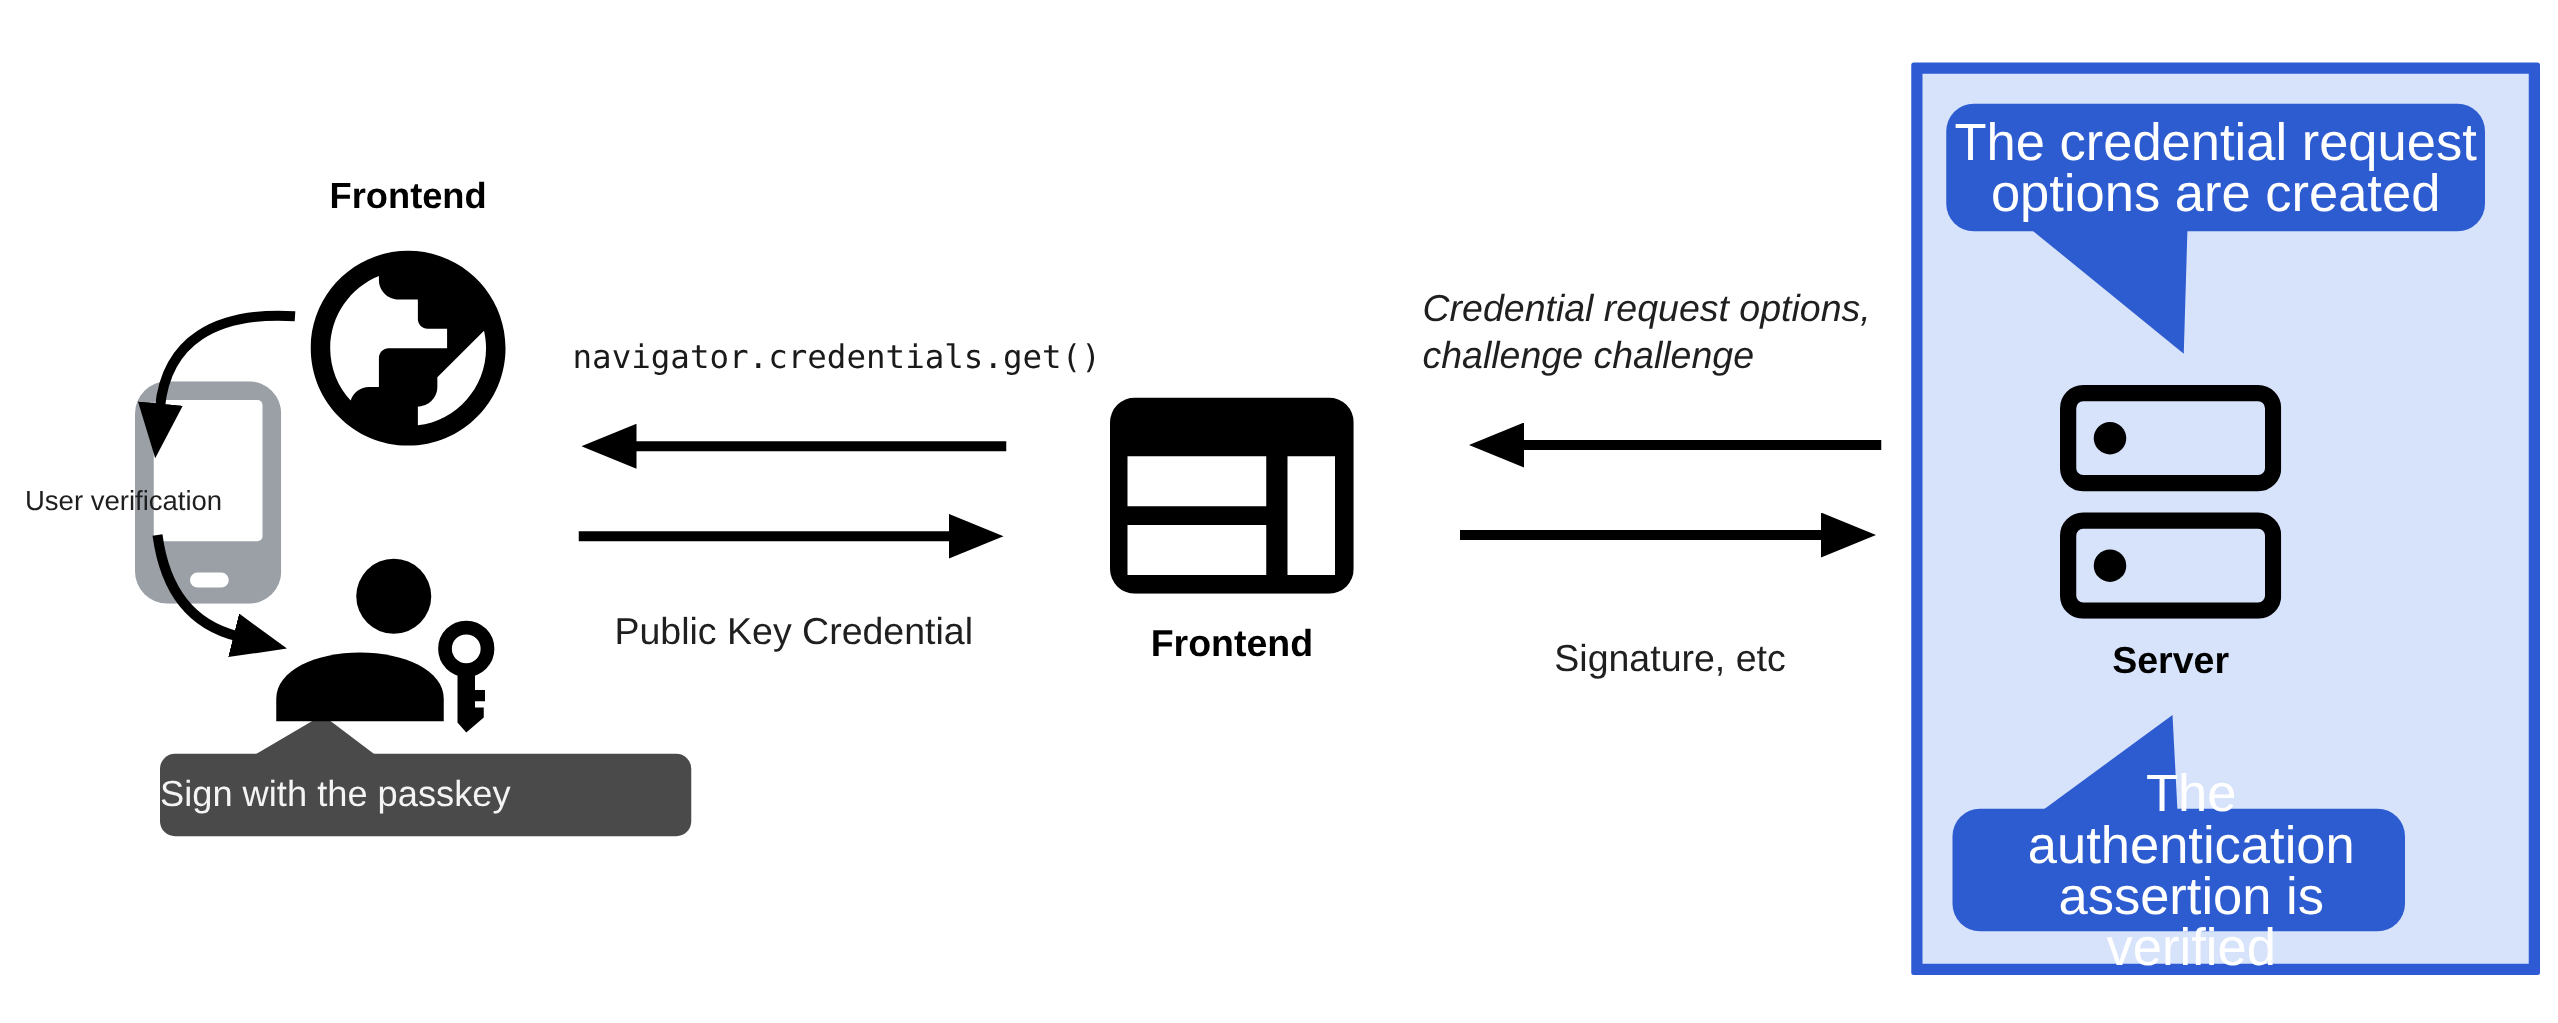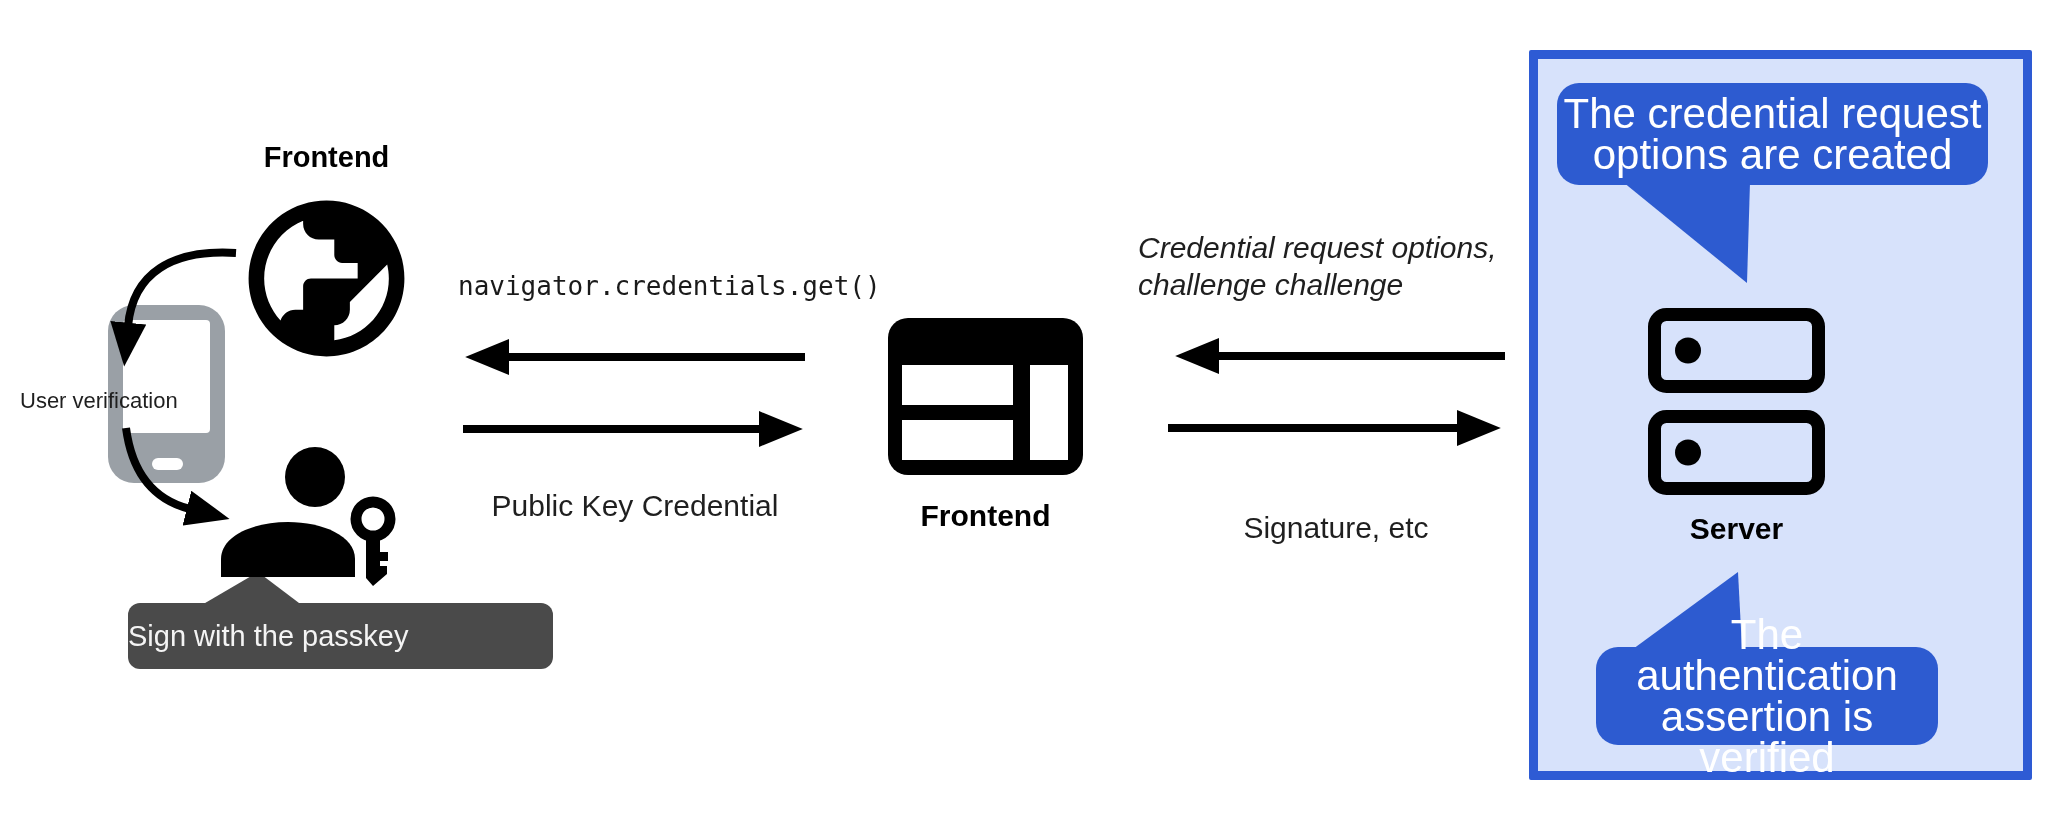--- a/index.html
+++ b/index.html
@@ -27,21 +27,21 @@
     left:1529px;top:50px;width:503px;height:730px;box-sizing:border-box;
     background:var(--panel-bg);border:9px solid var(--panel-border);border-radius:2px;
   }
   
   .bubble{
     background:var(--bubble-blue);color:#fff;border-radius:22px;
     display:flex;flex-direction:column;justify-content:center;align-items:center;
     font-size:42px;line-height:41px;text-align:center;
   }
   .bubble-top{left:1557px;top:83px;width:431px;height:102px;}
-  .bubble-bottom{left:1596px;top:647px;width:342px;height:98px;}
+  .bubble-bottom{left:1562px;top:647px;width:342px;height:98px;padding-left:20px;}
 
   
   .tooltip{
     left:128px;top:603px;width:425px;height:66px;background:var(--tooltip-gray);
     border-radius:12px;display:flex;align-items:center;
     color:#f4f4f4;font-size:29px;
   }
 
   svg{display:block;}
   .connector{stroke:#000;stroke-width:8;fill:none;}

